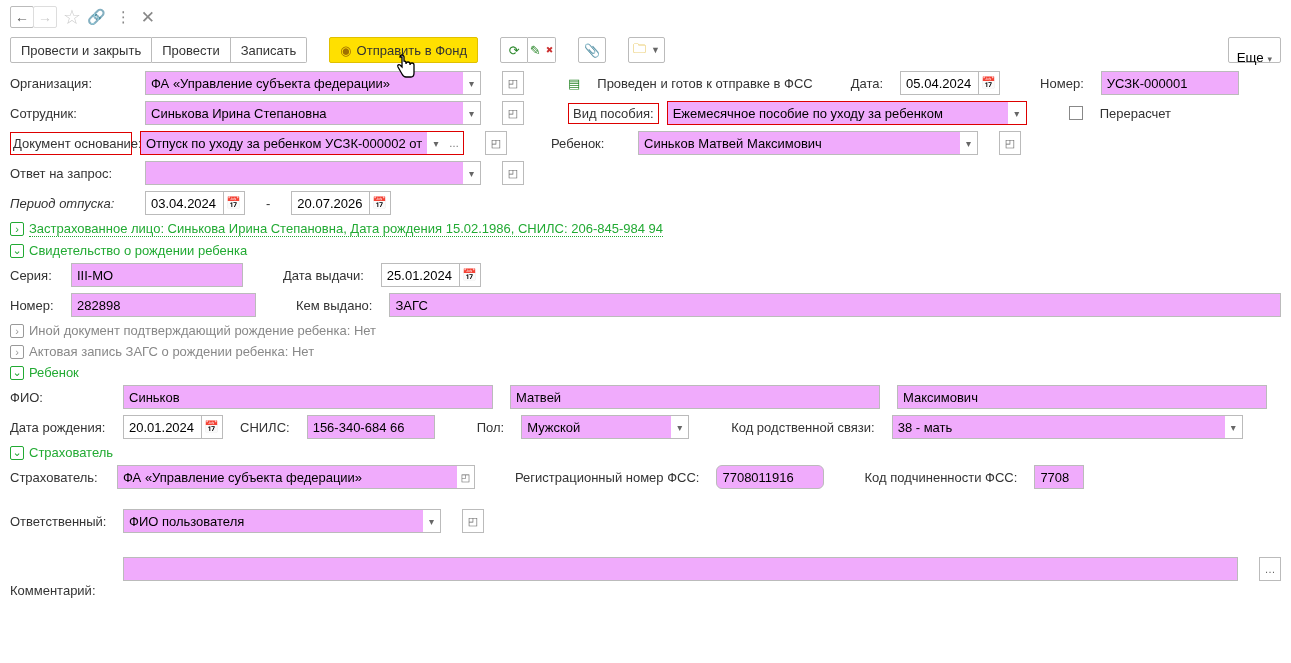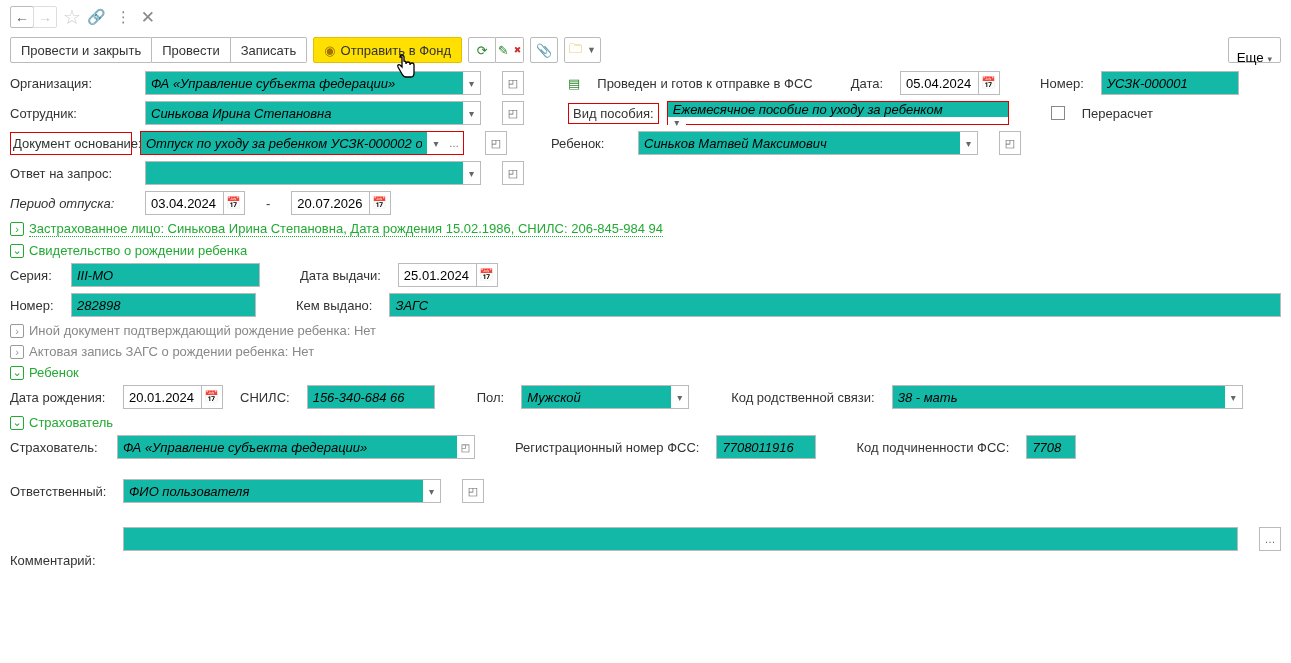--- a/index.html
+++ b/index.html
@@ -16,41 +16,41 @@
     width: 24px; height: 22px; border: 1px solid #bbb; background: #fff;
     display: inline-flex; align-items: center; justify-content: center;
     font-size: 14px; color: #555; cursor: pointer; border-radius:2px;
   }
   .nav-btn.disabled { color: #ccc; border-color:#ddd;}
   .star { font-size: 20px; color: #ccc; cursor: pointer; }
   .page-title { font-size: 21px; color: #333; flex: 1; }
   .header-actions { display: flex; gap: 10px; align-items: center; }
   .link-icon, .dots-icon, .close-icon { color:#888; cursor:pointer; font-size:15px;}
   .close-icon{font-size:17px;}
-  .toolbar { display: flex; align-items: center; gap: 6px; margin-bottom: 8px; }
+  .toolbar { display: flex; align-items: center; gap: 22px; margin-bottom: 8px; }
   .btn {
     height: 26px; border: 1px solid #bbb; background: #fff; padding: 0 10px;
     font-size: 13px; color: #333; cursor: pointer; display: inline-flex;
     align-items: center; gap: 5px; border-radius:2px;
   }
   .btn-group { display: inline-flex; }
   .btn-group .btn { border-radius: 0; }
   .btn-group .btn:first-child { border-radius: 2px 0 0 2px; }
   .btn-group .btn:last-child { border-radius: 0 2px 2px 0; border-left:none;}
   .btn-group .btn + .btn { border-left: none; }
   .btn.primary { background: #ffe000; border-color: #e0c000; font-weight: normal; }
   .btn.icon-only { padding: 0 6px; width:28px; justify-content:center;}
   .spacer { flex: 1; }
   .more-btn { height:26px; border:1px solid #bbb; padding:12px 8px; background:#fff; cursor:pointer; border-radius:2px;}
   .form-row { display: flex; align-items: center; gap: 17px; margin-bottom: 6px; flex-wrap:nowrap;}
   .lbl { font-size: 13px; color: #333; white-space:nowrap;}
   .combo { display: inline-flex; align-items: stretch; height: 24px; }
   .combo input, .input-text {
     height: 24px; border: 1px solid #bbb; padding: 0 5px; font-size: 13px;
-    background: #14b8a6; outline: none; font-style: italic;
+    background: #f0abfc; outline: none;
   }
   .combo input { border-right: none; }
   .combo-btn {
     width: 18px; border: 1px solid #bbb; background: #fff; display: inline-flex;
     align-items: center; justify-content: center; font-size: 10px; color: #666;
     cursor: pointer; border-left:none;
   }
   .combo-btn + .combo-btn { border-left: none; }
   .ext-btn {
     width: 22px; height: 24px; border: 1px solid #bbb; margin-left: 4px;
@@ -151,21 +151,21 @@
 
 <div class="form-row">
   <span class="lbl" style="width:118px;">Сотрудник:</span>
   <div class="combo">
     <input style="width: 318px;" value="Синькова Ирина Степановна">
     <span class="combo-btn">▾</span>
   </div>
   <span class="ext-btn">◰</span>
   <span style="width:10px;"></span>
   <span class="lbl hi-red" style="padding:2px 4px; border-right:none;">Вид пособия:</span>
-  <div class="combo hi-red" style="margin-left:-9px;flex-direction:column;">
+  <div class="combo hi-red" style="margin-left:-9px;">
     <input style="width: 340px;" value="Ежемесячное пособие по уходу за ребенком">
     <span class="combo-btn" style="border-right:none;">▾</span>
   </div>
   <span style="width:8px;"></span>
   <span class="checkbox"></span>
   <span class="lbl">Перерасчет</span>
 </div>
 
 <div class="form-row">
   <span class="lbl hi-red" style="padding:3px 2px;width:122px; border-right:none;">Документ основание:</span>
@@ -211,21 +211,21 @@
   <span class="person-info">Застрахованное лицо: Синькова Ирина Степановна, Дата рождения 15.02.1986, СНИЛС: 206-845-984 94</span>
 </div>
 
 <div class="section-head">
   <span class="toggle-box">⌄</span>
   <span class="section-title">Свидетельство о рождении ребенка</span>
 </div>
 <div class="indented">
   <div class="form-row">
     <span class="lbl" style="width:44px;">Серия:</span>
-    <input class="input-text" style="width: 189px;" value="III-МО">
+    <input class="input-text" style="width: 172px;" value="III-МО">
     <span style="width:6px;"></span>
     <span class="lbl">Дата выдачи:</span>
     <div class="date-box">
       <input value="25.01.2024" style="">
       <span class="cal">📅</span>
     </div>
   </div>
   <div class="form-row">
     <span class="lbl" style="width:44px;">Номер:</span>
     <input class="input-text" style="width: 185px;" value="282898">
@@ -242,20 +242,26 @@
 <div class="section-head">
   <span class="toggle-box grey">›</span>
   <span class="subtle">Актовая запись ЗАГС о рождении ребенка: Нет</span>
 </div>
 
 <div class="section-head">
   <span class="toggle-box">⌄</span>
   <span class="section-title">Ребенок</span>
 </div>
 <div class="indented">
+  <div class="form-row">
+    <span class="lbl" style="width:96px;">ФИО:</span>
+    <input class="input-text" style="width: 370px;" value="Синьков">
+    <input class="input-text" style="width: 370px;" value="Матвей">
+    <input class="input-text" style="width: 370px;" value="Максимович">
+  </div>
   <div class="form-row">
     <span class="lbl" style="width:96px;">Дата рождения:</span>
     <div class="date-box">
       <input value="20.01.2024" style="">
       <span class="cal">📅</span>
     </div>
     <span class="lbl">СНИЛС:</span>
     <input class="input-text" style="width: 128px;" value="156-340-684 66">
     <span style="width:8px;"></span>
     <span class="lbl">Пол:</span>
@@ -278,21 +284,21 @@
 </div>
 <div class="indented">
   <div class="form-row">
     <span class="lbl" style="width:90px;">Страхователь:</span>
     <div class="combo">
       <input style="width: 340px;" value="ФА «Управление субъекта федерации»">
       <span class="combo-btn">◰</span>
     </div>
     <span style="width:6px;"></span>
     <span class="lbl">Регистрационный номер ФСС:</span>
-    <input class="input-text" style="width: 100px;" value="7708011916">
+    <input class="input-text" style="width: 108px; border-radius: 6px;" value="7708011916">
     <span style="width:6px;"></span>
     <span class="lbl">Код подчиненности ФСС:</span>
     <input class="input-text" style="width: 50px;" value="7708">
   </div>
 </div>
 
 <div class="form-row" style="margin-top:20px;">
   <span class="lbl" style="width:96px;">Ответственный:</span>
   <div class="combo">
     <input style="width: 300px;" value="ФИО пользователя">

